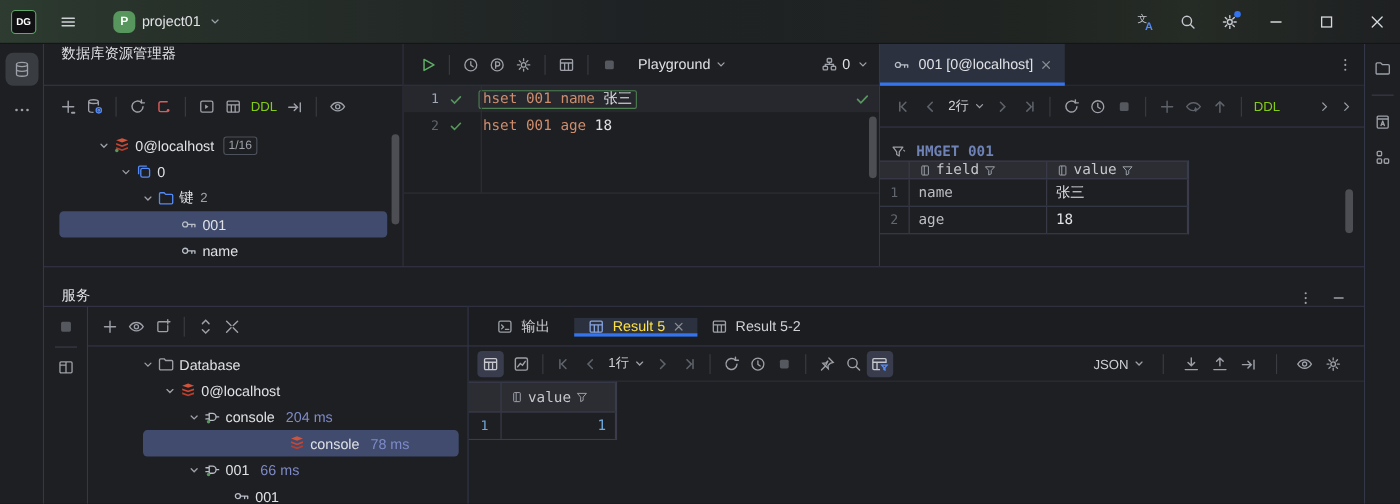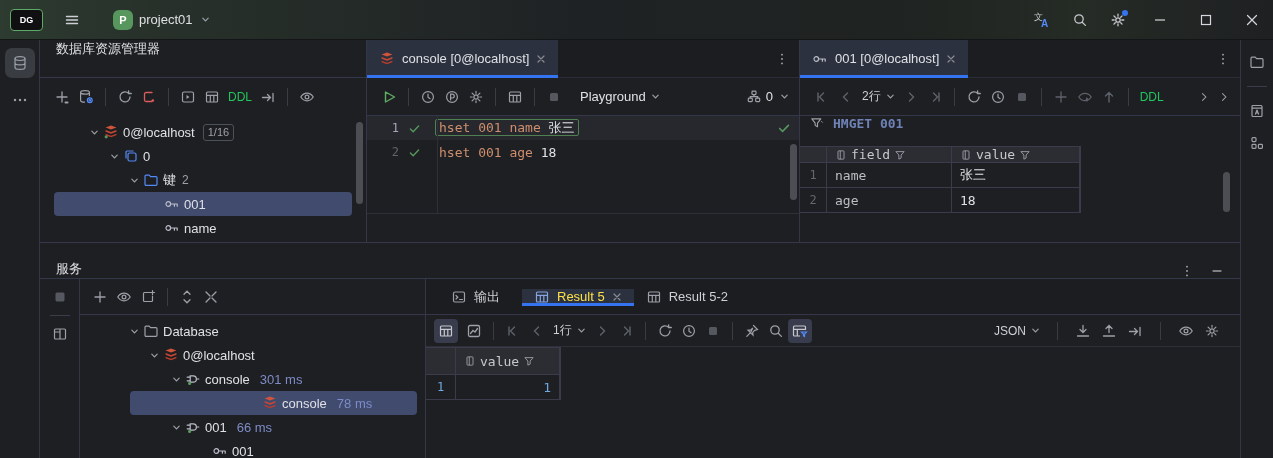--- a/index.html
+++ b/index.html
@@ -15,21 +15,21 @@
   svg{flex:none}
   .i{width:16px;height:16px;color:var(--ico)}
   .c{width:9px;height:9px;color:var(--ico)}
   .sep{width:1px;height:18px;background:#3a3c43;margin:0 7px;flex:none}
   .row{display:flex;align-items:center}
 
   
   .titlebar{position:absolute;left:0;top:0;width:1273px;height:40px;display:flex;align-items:center;
     background:linear-gradient(90deg,#2d3b30 0%,#27312a 12%,#1f2224 45%,#1f2321 70%,#252b25 85%,#1e2022 100%);
     border-bottom:1px solid #141517}
-  .logo{width:33px;height:22px;margin-left:10px;background:#101012;border:1px solid #5fa968;border-radius:4px;
+  .logo{width:23px;height:22px;margin-left:10px;background:#101012;border:1px solid #5fa968;border-radius:4px;
     display:grid;place-items:center;font-size:9px;font-weight:bold;color:#fff;letter-spacing:0}
   .tb-item{display:flex;align-items:center;gap:6px;padding:0 10px;height:30px;border-radius:6px;color:var(--txt)}
   .avatar{width:20px;height:20px;border-radius:6px;background:#57965c;color:#fff;font-size:11px;font-weight:bold;
     display:grid;place-items:center}
   .tb-right{margin-left:auto;display:flex;align-items:center;gap:4px}
   .tb-ico{width:34px;height:30px;display:grid;place-items:center;position:relative}
   .winbtn{width:42px;height:40px;display:grid;place-items:center;color:#d6d8dd}
   .dot{position:absolute;top:5px;right:7px;width:6px;height:6px;border-radius:50%;background:var(--accent)}
 
   
@@ -42,21 +42,21 @@
   .rsep{width:20px;height:1px;background:#3a3c4c}
 
   
   .panel{position:absolute;top:40px;height:202px;background:var(--bg)}
   .phead{height:38px;display:flex;padding:0 16px;border-bottom:1px solid var(--bd);
     font-size:13px;color:var(--txt)}
   .ptools{height:38px;display:flex;align-items:center;padding:0 10px}
   .bb{border-bottom:1px solid var(--bd)}
   .tbtn{width:24px;height:24px;display:grid;place-items:center;border-radius:4px}
   .tbtn.on{background:#383c4d}
-  .ddl{font-size:12px;color:#22c55e;padding:0 4px}
+  .ddl{font-size:12px;color:#84cc16;padding:0 4px}
   .caret{width:9px;height:9px;color:var(--ico);margin-left:3px}
 
   
   .tabbar{height:38px;display:flex;align-items:stretch;background:var(--bar);border-bottom:1px solid #2a2c38}
   .tab{display:flex;align-items:center;gap:7px;padding:0 12px;color:#ced0d6;position:relative}
   .tab.active{background:#2b313e;color:var(--txt)}
   .tab.active::after{content:"";position:absolute;left:0;right:0;bottom:-1px;height:3px;background:var(--accent)}
   .kebab{margin-left:auto;width:34px;display:grid;place-items:center}
 
   
@@ -83,21 +83,21 @@
   .esplit{position:absolute;left:0;right:0;top:97px;height:1px;background:#2e3037}
 
   
   .grid{font-family:"DejaVu Sans Mono",monospace;font-size:13px;color:var(--txt2)}
   .g-head{display:flex;background:#2b2d33;border:1px solid var(--bd2);border-left:none}
   .g-row{display:flex;border:1px solid var(--bd2);border-top:none;border-left:none}
   .g-num{width:27px;text-align:center;color:#63676f;border-right:1px solid var(--bd2);flex:none;
     display:flex;align-items:center;justify-content:center;font-size:12px}
   .g-col{display:flex;align-items:center;gap:4px;padding:0 8px;border-right:1px solid var(--bd2);color:#c6c8ce}
   .g-cell{display:flex;align-items:center;padding:0 8px;border-right:1px solid var(--bd2)}
-  .cmdline{height:30px;display:flex;align-items:flex-start;gap:8px;padding:0 10px;
+  .cmdline{height:30px;display:flex;align-items:flex-end;gap:8px;padding:0 10px;
     font-family:"DejaVu Sans Mono",monospace;color:#6f82b5;font-weight:bold}
 
   
   .services{position:absolute;left:40px;top:242px;width:1200px;height:216px;border-top:1px solid var(--bd)}
   .svc-head{height:36px;display:flex;align-items:flex-end;padding:0 16px;border-bottom:1px solid var(--bd)}
   .svc-stripe{position:absolute;left:0;top:36px;width:40px;bottom:0;border-right:1px solid var(--bd);
     display:flex;flex-direction:column;align-items:center;padding-top:10px;gap:10px}
   .svc-tools{position:absolute;left:40px;top:36px;width:345px;height:36px;display:flex;align-items:center;
     padding:0 8px;border-bottom:1px solid var(--bd)}
   .svc-tabs{position:absolute;left:385px;top:36px;right:0;height:36px;display:flex;align-items:center;
@@ -306,40 +306,20 @@
             <circle cx="4.3" cy="8" r="2.3"></circle>
             <path d="M6.6 8h6.6M10.4 8v2.2M13.2 8v2.2"></path>
           </svg>
         <span class="lbl">name</span>
       </div>
       <div class="vthumb" style="right:3px;top:6px;height:82px"></div>
     </div>
   </div>
 
   <div class="panel" style="left:367px;width:433px;border-right:1px solid var(--bd)">
-    <div class="tabbar">
-      <div class="tab active">
-        <svg class="i" width="15" height="15" viewBox="0 0 16 16">
-            <path d="M8 1.6l5.4 2-5.4 2-5.4-2z" fill="#d0533c"></path>
-            <path d="M2.6 6.1l5.4 2 5.4-2v1.6l-5.4 2-5.4-2z" fill="#c74634"></path>
-            <path d="M2.6 9.7l5.4 2 5.4-2v1.6l-5.4 2-5.4-2z" fill="#b93d2c"></path>
-          </svg>
-        <span>console [0@localhost]</span>
-        <svg width="10" height="10" viewBox="0 0 10 10" stroke="#888b92" stroke-width="1.2" stroke-linecap="round">
-            <path d="M2 2l6 6M8 2L2 8"></path>
-          </svg>
-      </div>
-      <div class="kebab">
-        <svg width="14" height="14" viewBox="0 0 16 16" fill="#9da0a8">
-            <circle cx="8" cy="3" r="1.1"></circle>
-            <circle cx="8" cy="8" r="1.1"></circle>
-            <circle cx="8" cy="13" r="1.1"></circle>
-          </svg>
-      </div>
-    </div>
     <div class="ptools bb">
       <div class="tbtn">
           <svg class="i" viewBox="0 0 16 16">
             <path d="M4.5 3l9 5-9 5z" fill="none" stroke="#5fad65" stroke-width="1.4" stroke-linejoin="round"></path>
           </svg>
         </div>
       <div class="sep"></div>
       <div class="tbtn">
           <svg class="i" viewBox="0 0 16 16" fill="none" stroke="currentColor" stroke-width="1.2" stroke-linecap="round">
             <circle cx="8" cy="8" r="5.4"></circle>
@@ -665,21 +645,21 @@
       </div>
       <div class="trow" style="padding-left:92px">
         <svg class="c" viewBox="0 0 10 10" fill="none" stroke="#9da0a8" stroke-width="1.3" stroke-linecap="round">
             <path d="M2 3.5l3 3 3-3"></path>
           </svg>
         <svg class="i" viewBox="0 0 16 16" fill="none" stroke="#b9bdc7" stroke-width="1.2" stroke-linecap="round">
             <path d="M2.2 6.2h3M2.2 9.8h3M5.2 4.8h3a3.2 3.2 0 0 1 0 6.4h-3zM11.6 8h2.2"></path>
             <circle cx="4.6" cy="12.4" r="1.6" fill="#57965c" stroke="none"></circle>
           </svg>
         <span class="lbl">console</span>
-        <span class="time">301 ms</span>
+        <span class="time">204 ms</span>
       </div>
       <div class="trow sel" style="padding-left:132px">
         <svg class="i" viewBox="0 0 16 16">
             <path d="M8 1.6l5.4 2-5.4 2-5.4-2z" fill="#d0533c"></path>
             <path d="M2.6 6.1l5.4 2 5.4-2v1.6l-5.4 2-5.4-2z" fill="#c74634"></path>
             <path d="M2.6 9.7l5.4 2 5.4-2v1.6l-5.4 2-5.4-2z" fill="#b93d2c"></path>
           </svg>
         <span class="lbl">console</span>
         <span class="time">78 ms</span>
       </div>

